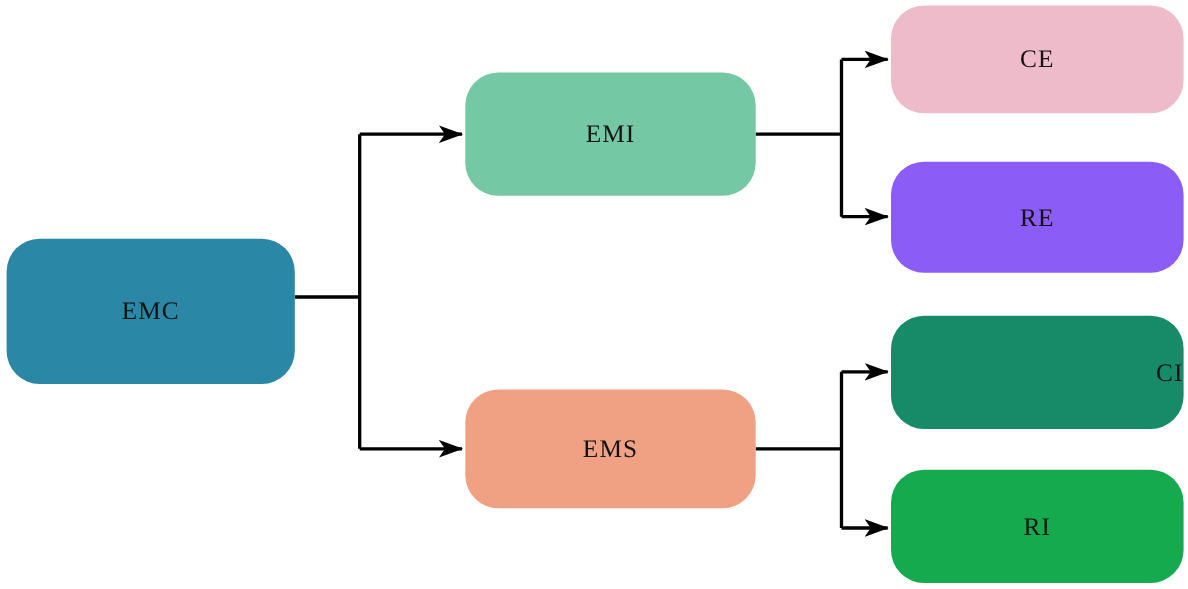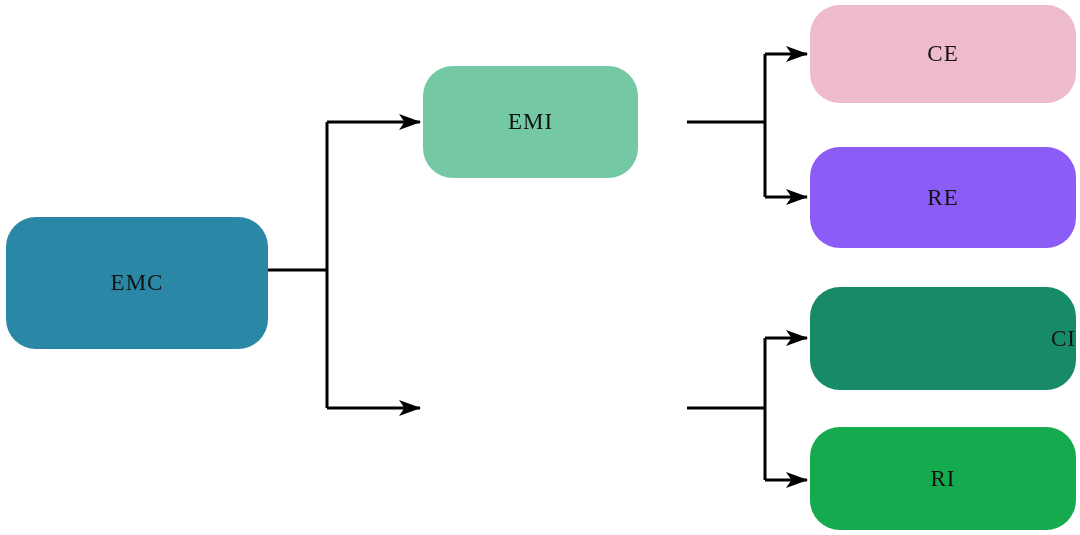--- a/index.html
+++ b/index.html
@@ -20,21 +20,21 @@
     border-radius: 30px;
     display: flex;
     align-items: center;
     justify-content: center;
     color: #121212;
     font-size: 23px;
     letter-spacing: 1px;
     user-select: none;
   }
   #node-emc { left: 6px;   top: 217px; width: 262px; height: 132px; }
-  #node-emi { left: 423px; top: 66px;  width: 215px; height: 112px; }
+  #node-emi { left: 423px; top: 66px;  width: 264px; height: 112px; }
   #node-ems { left: 423px; top: 354px; width: 264px; height: 108px; }
   #node-ce  { left: 810px; top: 5px;   width: 266px; height: 98px;  }
   #node-re  { left: 810px; top: 147px; width: 266px; height: 101px; }
   #node-ci  { left: 810px; top: 287px; width: 266px; height: 103px; justify-content: flex-end; }
   #node-ri  { left: 810px; top: 427px; width: 266px; height: 103px; }
   svg.connectors {
     position: absolute;
     left: 0;
     top: 0;
     pointer-events: none;
@@ -66,20 +66,23 @@
   </svg>
 
   <div class="node" id="node-emc" style="background: rgb(42, 135, 165);">
     <span>EMC</span>
   </div>
 
   <div class="node" id="node-emi" style="background: rgb(116, 200, 164);">
     <span>EMI</span>
   </div>
 
+  <div class="node" id="node-ems" style="background: rgb(240, 161, 131);">
+    <span>EMS</span>
+  </div>
 
   <div class="node" id="node-ce" style="background: rgb(238, 187, 202);">
     <span>CE</span>
   </div>
 
   <div class="node" id="node-re" style="background: #8b5cf6;">
     <span>RE</span>
   </div>
 
   <div class="node" id="node-ci" style="background: rgb(23, 138, 104);">

